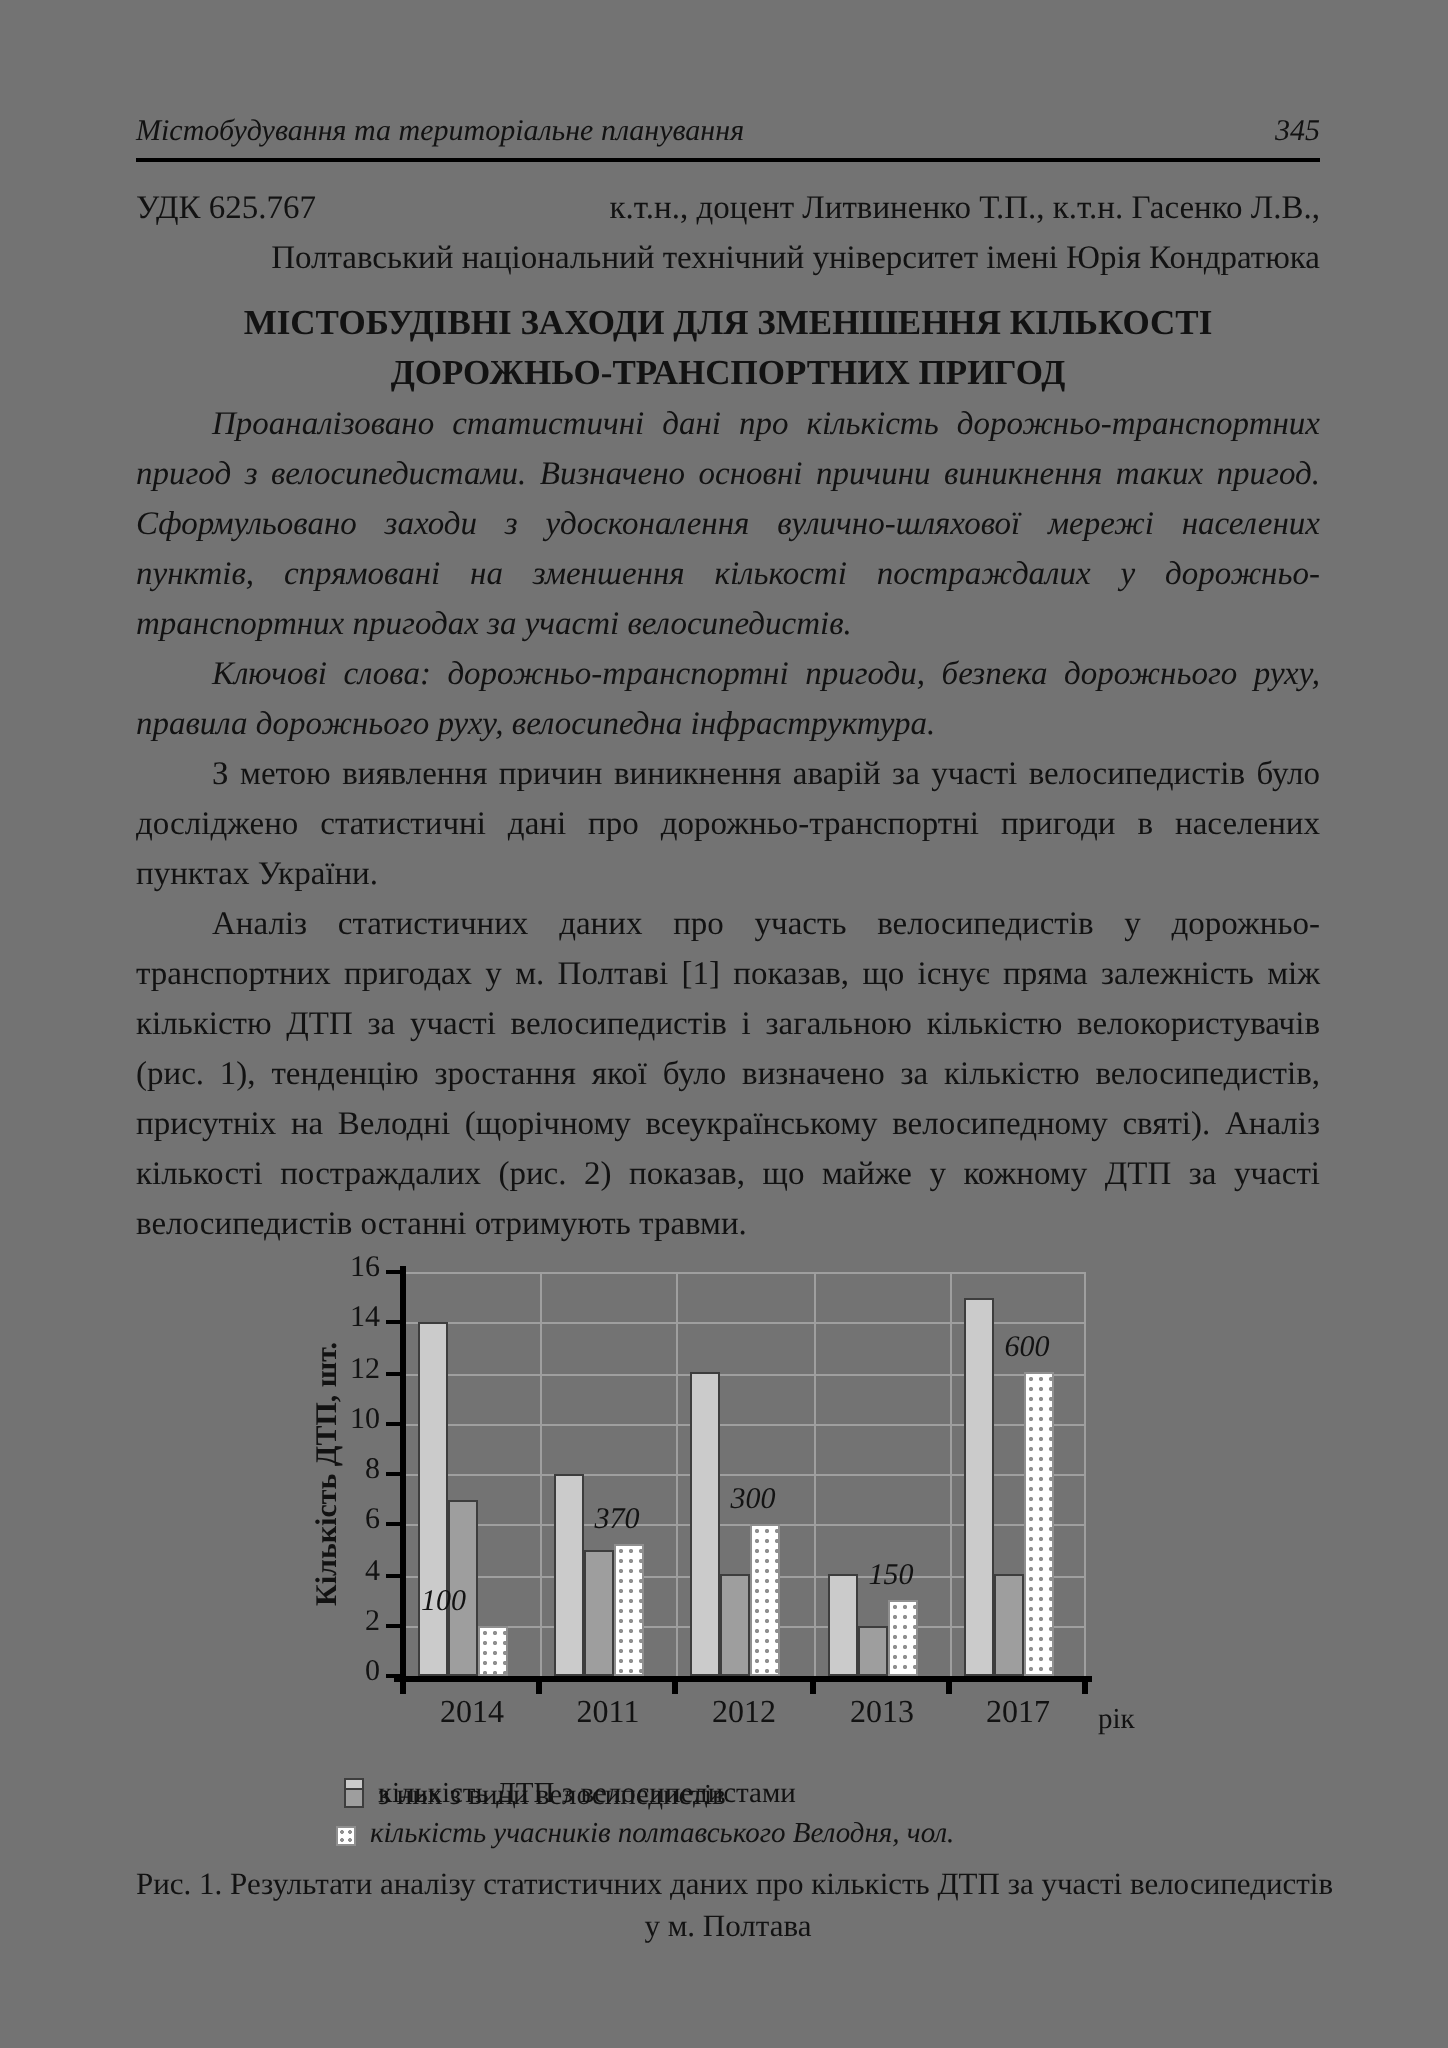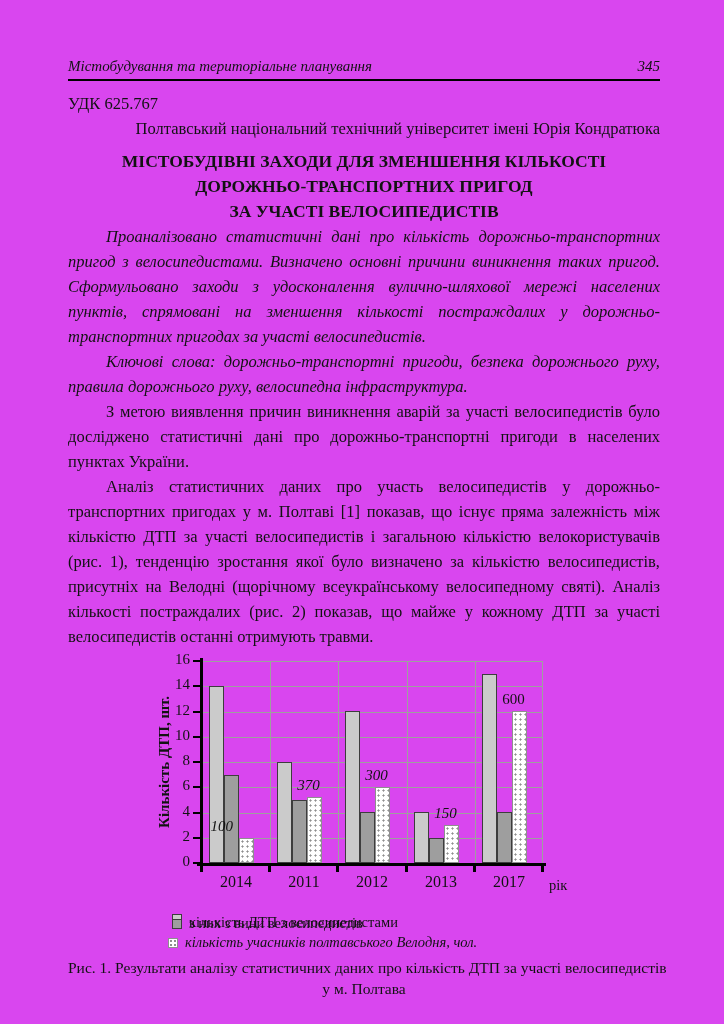--- a/index.html
+++ b/index.html
@@ -1,21 +1,21 @@
 <!DOCTYPE html>
 <html><head>
 <meta charset="utf-8">
 <style>
   html,body{margin:0;padding:0;background:#ffffff;}
   .page{
     position:relative;
     width:724px;height:1024px;
     box-sizing:border-box;
     padding:56px 64px 0 68px;
-    background:#d946ef;
+    background:#737373;
     font-family:"Liberation Serif","DejaVu Serif",serif;
     color:#121212;
     overflow:hidden;
   }
   .runhead{
     display:flex;justify-content:space-between;align-items:flex-end;
     font-style:italic;font-size:15px;line-height:20px;
     border-bottom:2px solid #000;padding-bottom:3px;
   }
   .byline-row{
@@ -36,27 +36,27 @@
 
 <div class="page">
 
   <div class="runhead">
     <span>Містобудування та територіальне планування</span>
     <span>345</span>
   </div>
 
   <div class="byline-row">
     <span>УДК 625.767</span>
+    <span>к.т.н., доцент Литвиненко Т.П., к.т.н. Гасенко Л.В.,</span>
   </div>
   <div class="affiliation">Полтавський національний технічний університет імені Юрія Кондратюка</div>
 
   <div class="title">
     <div>МІСТОБУДІВНІ ЗАХОДИ ДЛЯ ЗМЕНШЕННЯ КІЛЬКОСТІ</div>
     <div>ДОРОЖНЬО-ТРАНСПОРТНИХ ПРИГОД</div>
-    <div>ЗА УЧАСТІ ВЕЛОСИПЕДИСТІВ</div>
   </div>
 
   <p class="blk abs sp14">Проаналізовано статистичні дані про кількість дорожньо-транспортних пригод з велосипедистами. Визначено основні причини виникнення таких пригод. Сформульовано заходи з удосконалення вулично-шляхової мережі населених пунктів, спрямовані на зменшення кількості постраждалих у дорожньо-транспортних пригодах за участі велосипедистів.</p>
   <p class="blk abs">Ключові слова: дорожньо-транспортні пригоди, безпека дорожнього руху, правила дорожнього руху, велосипедна інфраструктура.</p>
 
   <p class="blk sp14">З метою виявлення причин виникнення аварій за участі велосипедистів було досліджено статистичні дані про дорожньо-транспортні пригоди в населених пунктах України.</p>
   <p class="blk">Аналіз статистичних даних про участь велосипедистів у дорожньо-транспортних пригодах у м. Полтаві [1] показав, що існує пряма залежність між кількістю ДТП за участі велосипедистів і загальною кількістю велокористувачів (рис. 1), тенденцію зростання якої було визначено за кількістю велосипедистів, присутніх на Велодні (щорічному всеукраїнському велосипедному святі). Аналіз кількості постраждалих (рис. 2) показав, що майже у кожному ДТП за участі велосипедистів останні отримують травми.</p>
 
   <div class="chart-wrap" id="chart">
       <div style="position: absolute; left: 88px; top: 6px; height: 202px; width: 20px; writing-mode: vertical-rl; transform: rotate(180deg); font-weight: bold; font-size: 15px; text-align: center; color: rgb(18, 18, 18);">Кількість ДТП, шт.</div>
@@ -84,21 +84,21 @@
         <div style="position: absolute; left: 295px; bottom: 0px; width: 15px; height: 51px; box-sizing: border-box; background: rgb(158, 158, 158); border: 1.5px solid rgb(61, 61, 61);"></div>
         <div style="position: absolute; left: 37px; bottom: 0px; width: 15px; height: 25px; box-sizing: border-box; background-color: rgb(255, 255, 255); border: 1px solid rgb(143, 143, 143); background-image: radial-gradient(rgb(143, 143, 143) 0.9px, transparent 1.2px); background-size: 5px 5px;"></div>
         <div style="position: absolute; left: 8.5px; top: 156px; width: 60px; text-align: left; font-style: italic; font-size: 15px; color: rgb(18, 18, 18);">100</div>
         <div style="position: absolute; left: 105px; bottom: 0px; width: 15px; height: 66px; box-sizing: border-box; background-color: rgb(255, 255, 255); border: 1px solid rgb(143, 143, 143); background-image: radial-gradient(rgb(143, 143, 143) 0.9px, transparent 1.2px); background-size: 5px 5px;"></div>
         <div style="position: absolute; left: 76.5px; top: 115px; width: 60px; text-align: center; font-style: italic; font-size: 15px; color: rgb(18, 18, 18);">370</div>
         <div style="position: absolute; left: 173px; bottom: 0px; width: 15px; height: 76px; box-sizing: border-box; background-color: rgb(255, 255, 255); border: 1px solid rgb(143, 143, 143); background-image: radial-gradient(rgb(143, 143, 143) 0.9px, transparent 1.2px); background-size: 5px 5px;"></div>
         <div style="position: absolute; left: 144.5px; top: 105px; width: 60px; text-align: center; font-style: italic; font-size: 15px; color: rgb(18, 18, 18);">300</div>
         <div style="position: absolute; left: 242px; bottom: 0px; width: 15px; height: 38px; box-sizing: border-box; background-color: rgb(255, 255, 255); border: 1px solid rgb(143, 143, 143); background-image: radial-gradient(rgb(143, 143, 143) 0.9px, transparent 1.2px); background-size: 5px 5px;"></div>
         <div style="position: absolute; left: 213.5px; top: 143px; width: 60px; text-align: center; font-style: italic; font-size: 15px; color: rgb(18, 18, 18);">150</div>
         <div style="position: absolute; left: 310px; bottom: 0px; width: 15px; height: 152px; box-sizing: border-box; background-color: rgb(255, 255, 255); border: 1px solid rgb(143, 143, 143); background-image: radial-gradient(rgb(143, 143, 143) 0.9px, transparent 1.2px); background-size: 5px 5px;"></div>
-        <div style="position: absolute; left: 281.5px; top: 29px; width: 60px; text-align: center; font-size: 15px; color: rgb(18, 18, 18);">600</div>
+        <div style="position: absolute; left: 281.5px; top: 29px; width: 60px; text-align: center; font-style: italic; font-size: 15px; color: rgb(18, 18, 18);">600</div>
       </div>
       <div style="position: absolute; left: 125px; top: 207px; width: 9px; height: 2px; background: rgb(0, 0, 0);"></div>
       <div style="position: absolute; left: 88px; top: 198px; width: 34px; text-align: right; font-size: 15px; color: rgb(18, 18, 18);">0</div>
       <div style="position: absolute; left: 125px; top: 181.75px; width: 9px; height: 2px; background: rgb(0, 0, 0);"></div>
       <div style="position: absolute; left: 88px; top: 172.75px; width: 34px; text-align: right; font-size: 15px; color: rgb(18, 18, 18);">2</div>
       <div style="position: absolute; left: 125px; top: 156.5px; width: 9px; height: 2px; background: rgb(0, 0, 0);"></div>
       <div style="position: absolute; left: 88px; top: 147.5px; width: 34px; text-align: right; font-size: 15px; color: rgb(18, 18, 18);">4</div>
       <div style="position: absolute; left: 125px; top: 131.25px; width: 9px; height: 2px; background: rgb(0, 0, 0);"></div>
       <div style="position: absolute; left: 88px; top: 122.25px; width: 34px; text-align: right; font-size: 15px; color: rgb(18, 18, 18);">6</div>
       <div style="position: absolute; left: 125px; top: 106px; width: 9px; height: 2px; background: rgb(0, 0, 0);"></div>

